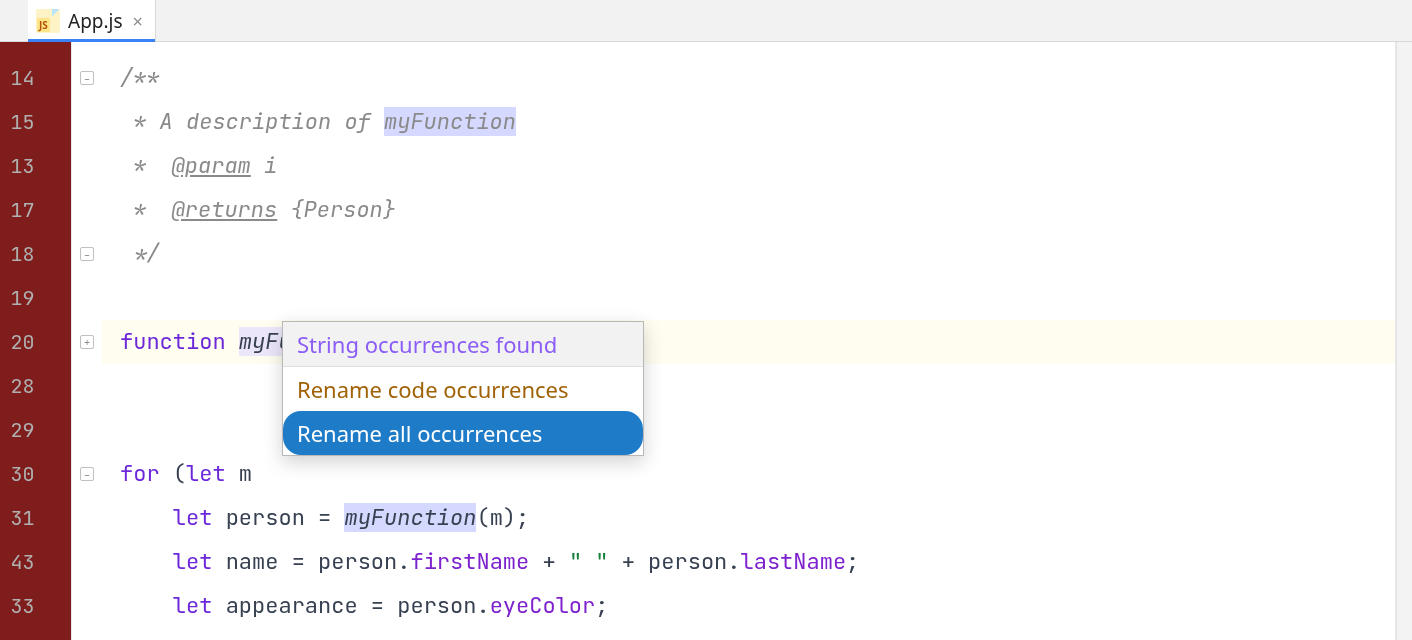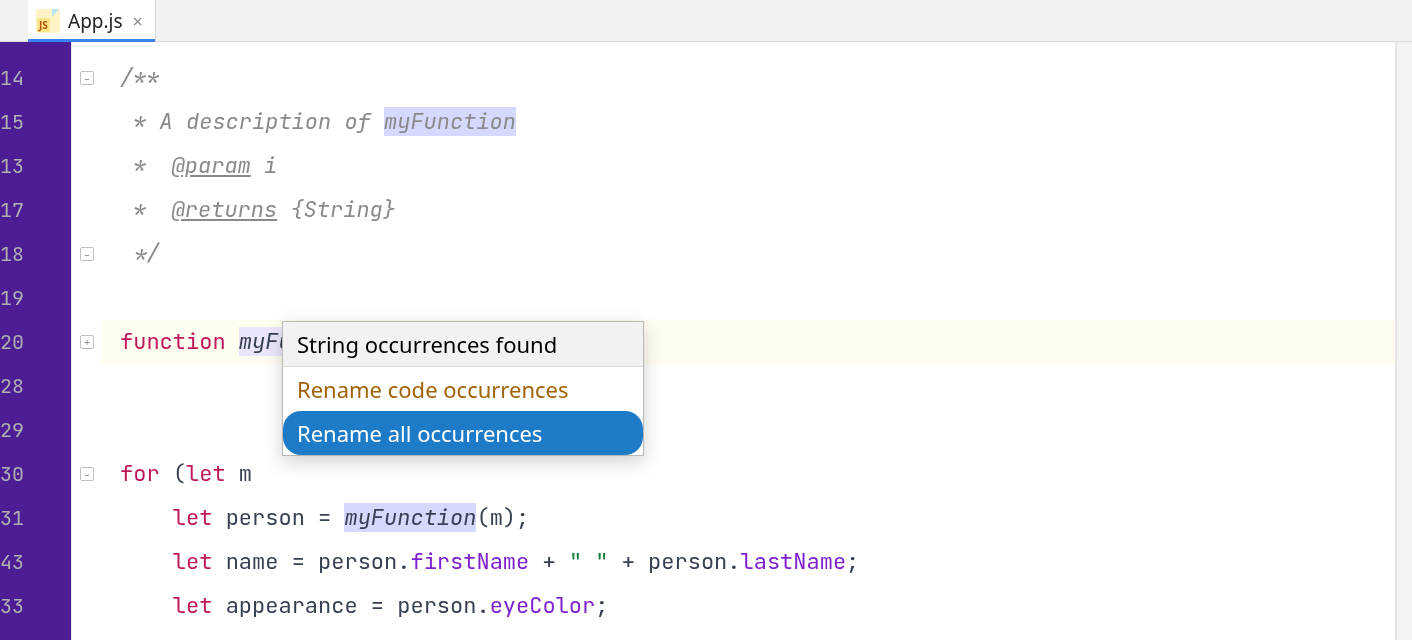--- a/index.html
+++ b/index.html
@@ -57,26 +57,26 @@
     width: 8px; height: 8px;
     background: linear-gradient(135deg, #bae6fd 50%, transparent 50%);
   }
   .tab-label { font-size: 19px; color: #222; }
   .tab-close { font-size: 18px; color: #8a8a8a; cursor: pointer; padding: 0 2px; }
 
   
   .code-area { display: flex; flex: 1; position: relative; }
   .gutter {
     width: 72px;
-    background: #4c1d95;
+    background: #7f1d1d;
     border-right: 1px solid #e8e8e8;
     font-family: "JetBrains Mono", ui-monospace, Menlo, Consolas, monospace;
     font-size: 20px;
     color: #b0b0b0;
-    text-align: left;
+    text-align: center;
     padding-top: 14px;
   }
   .gutter .ln { height: 44px; line-height: 44px; padding-right: 26px; }
 
   .fold-col {
     width: 30px;
     background: #ffffff;
     position: relative;
     padding-top: 14px;
   }
@@ -96,21 +96,21 @@
     font-size: 22px;
     padding-top: 14px;
     position: relative;
   }
   .line { height: 44px; line-height: 44px; white-space: pre; padding-left: 18px; position: relative; }
   .line.hl { background: #fffdf0; }
 
   
   .c-comment { color: #8a8a8a; font-style: italic; }
   .c-tag { color: #8a8a8a; font-style: italic; text-decoration: underline; margin-left: 12px; }
-  .c-keyword { color: #be185d; }
+  .c-keyword { color: #6d28d9; }
   .c-funcname-def { color: #374151; font-style: italic; }
   .c-ident { color: #374151; }
   .c-prop { color: #7e22ce; }
   .c-str { color: #15803d; }
   .c-punc { color: #374151; }
   .c-param { color: #374151; text-decoration: underline; }
   .c-fold { color: #8a8a8a; }
 
   .hl-purple { background: #d6d9ff; }
   .hl-green { background: #d9f0d9; }
@@ -124,21 +124,21 @@
     width: 362px;
     background: #ffffff;
     border: 1px solid #b8b8b8;
     box-shadow: 0 6px 18px rgba(0,0,0,.18);
     font-family: ui-sans-serif, system-ui, sans-serif;
     font-size: 22px;
     z-index: 10;
   }
   .popup .popup-hdr {
     background: #f2f2f2;
-    color: #000000;
+    color: #8b5cf6;
     padding: 7px 14px;
     border-bottom: 1px solid #ddd;
   }
   .popup .popup-item {
     padding: 7px 14px;
     color: #a16207;
     cursor: pointer;
   }
   .popup .popup-item.selected {
     background: #1e7bc8;
@@ -215,21 +215,21 @@
           <span class="fold-mark">–</span>
         </div>
         <div class="fcell"></div>
         <div class="fcell"></div>
         <div class="fcell"></div>
       </div>
     <div class="code" id="code">
         <div class="line"><span class="c-comment">/**</span></div>
         <div class="line"><span class="c-comment"> * </span><span class="c-comment">A description of </span><span class="c-comment hl-purple">myFunction</span></div>
         <div class="line"><span class="c-comment"> * </span><span class="c-tag">@param</span><span class="c-comment"> i</span></div>
-        <div class="line"><span class="c-comment"> * </span><span class="c-tag">@returns</span><span class="c-comment"> {String}</span></div>
+        <div class="line"><span class="c-comment"> * </span><span class="c-tag">@returns</span><span class="c-comment"> {Person}</span></div>
         <div class="line"><span class="c-comment"> */</span></div>
         <div class="line"><span class=""></span></div>
         <div class="line hl"><span class="c-keyword">function </span><span class="c-funcname-def hl-fn">myFunction</span><span class="c-punc">(</span><span class="c-param">i</span><span class="c-punc">) </span><span class="c-punc hl-green">{</span><span class="c-fold">...</span><span class="c-punc">}</span></div>
         <div class="line"><span class=""></span></div>
         <div class="line"><span class=""></span></div>
         <div class="line"><span class="c-keyword">for </span><span class="c-punc">(</span><span class="c-keyword">let </span><span class="c-ident">m</span></div>
         <div class="line"><span class="">    </span><span class="c-keyword">let </span><span class="c-ident">person</span><span class="c-punc"> = </span><span class="c-funcname-def hl-purple">myFunction</span><span class="c-punc">(</span><span class="c-ident">m</span><span class="c-punc">);</span></div>
         <div class="line"><span class="">    </span><span class="c-keyword">let </span><span class="c-ident">name</span><span class="c-punc"> = </span><span class="c-ident">person</span><span class="c-punc">.</span><span class="c-prop">firstName</span><span class="c-punc"> + </span><span class="c-str">" "</span><span class="c-punc"> + </span><span class="c-ident">person</span><span class="c-punc">.</span><span class="c-prop">lastName</span><span class="c-punc">;</span></div>
         <div class="line"><span class="">    </span><span class="c-keyword">let </span><span class="c-ident">appearance</span><span class="c-punc"> = </span><span class="c-ident">person</span><span class="c-punc">.</span><span class="c-prop">eyeColor</span><span class="c-punc">;</span></div>
       </div>

